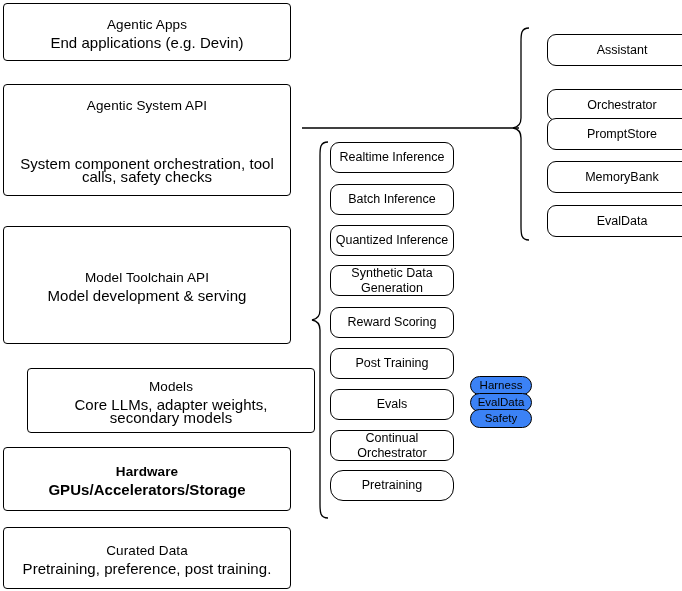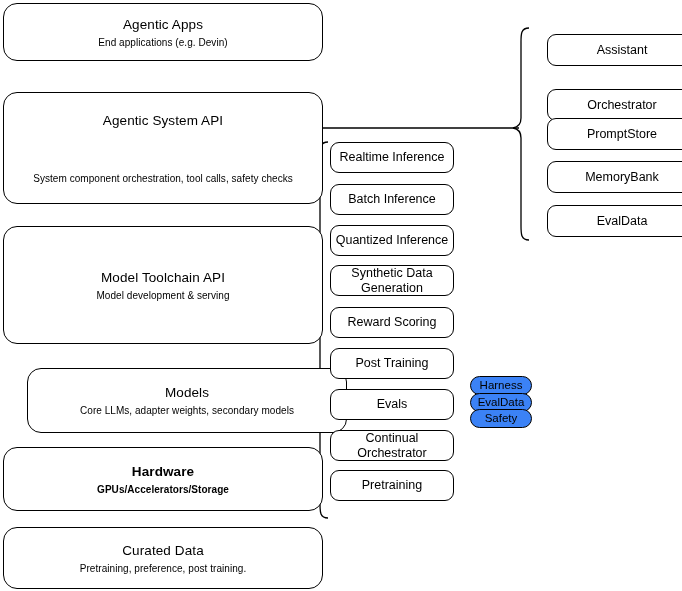--- a/index.html
+++ b/index.html
@@ -30,31 +30,31 @@
     flex-direction: column;
     align-items: center;
     justify-content: center;
     text-align: center;
     color: #000000;
   }
 
   
   .layer {
     left: 3px;
-    width: 320px;
-    border-radius: 14px;
+    width: 288px;
+    border-radius: 4px;
     padding: 12px 10px;
   }
   .layer .title {
     font-size: 13.5px;
     line-height: 17px;
     letter-spacing: 0.1px;
   }
   .layer .subtitle {
-    font-size: 10px;
+    font-size: 15px;
     line-height: 13px;
     margin-top: 3px;
     letter-spacing: 0.05px;
   }
 
   
   .cap {
     left: 330px;
     width: 124px;
     height: 31px;
@@ -131,21 +131,21 @@
              C 318 321, 320 324, 320 330
              L 320 504
              C 320 512, 320 518, 328 518"></path>
   </svg>
 
   <div class="box layer" style="top:3px;height:58px;">
     <div class="title">Agentic Apps</div>
     <div class="subtitle">End applications (e.g. Devin)</div>
   </div>
 
-  <div class="box layer" style="top:92px;height:112px;gap:40px;">
+  <div class="box layer" style="top:84px;height:112px;gap:40px;">
     <div class="title">Agentic System API</div>
     <div class="subtitle">System component orchestration, tool calls, safety checks</div>
   </div>
 
   <div class="box layer" style="top:226px;height:118px;">
     <div class="title">Model Toolchain API</div>
     <div class="subtitle">Model development &amp; serving</div>
   </div>
 
   <div class="box layer" style="top:368px;height:65px;margin-left:24px;">
@@ -164,21 +164,21 @@
   </div>
 
   <div class="box cap" style="top:142px;">Realtime Inference</div>
   <div class="box cap" style="top:184px;">Batch Inference</div>
   <div class="box cap" style="top:225px;">Quantized Inference</div>
   <div class="box cap" style="top:265px;">Synthetic Data Generation</div>
   <div class="box cap" style="top:307px;">Reward Scoring</div>
   <div class="box cap" style="top:348px;">Post Training</div>
   <div class="box cap" style="top:389px;">Evals</div>
   <div class="box cap" style="top:430px;">Continual Orchestrator</div>
-  <div class="box cap" style="top:470px;">Pretraining</div>
+  <div class="box cap" style="top:470px;border-radius:13px;">Pretraining</div>
 
   <div class="pill" style="top:376px;">Harness</div>
   <div class="pill" style="top:393px;">EvalData</div>
   <div class="pill" style="top:409px;">Safety</div>
 
   <div class="box comp" style="top:34px;">Assistant</div>
   <div class="box comp" style="top:89px;">Orchestrator</div>
   <div class="box comp" style="top:118px;">PromptStore</div>
   <div class="box comp" style="top:161px;">MemoryBank</div>
   <div class="box comp" style="top:205px;">EvalData</div>

